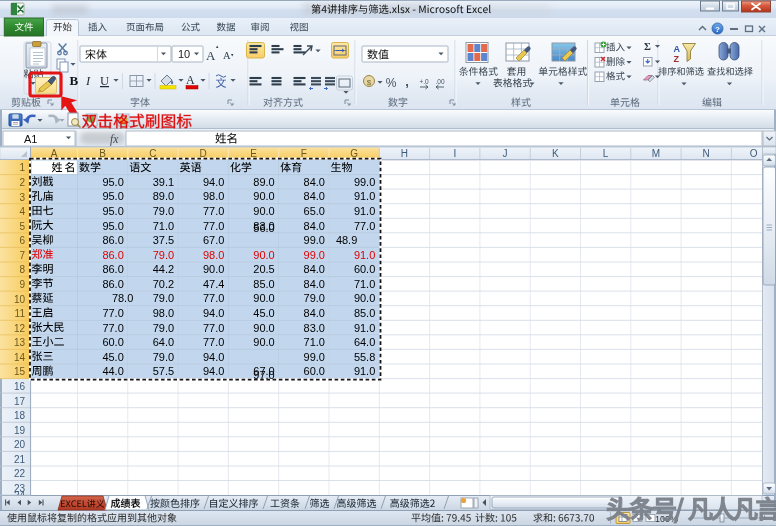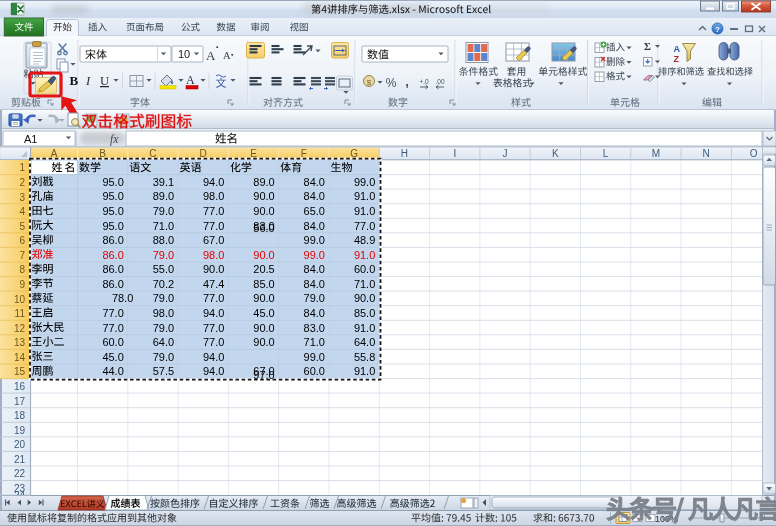--- a/index.html
+++ b/index.html
@@ -1067,33 +1067,33 @@
 <div class="n" style="left:228.4px;top:204.9px;width:46.3px">90.0</div>
 <div class="n" style="left:278.7px;top:204.9px;width:46.3px">65.0</div>
 <div class="n" style="left:329.0px;top:204.9px;width:46.3px">91.0</div>
 <div class="n" style="left:77.5px;top:219.5px;width:46.3px">95.0</div>
 <div class="n" style="left:127.8px;top:219.5px;width:46.3px">71.0</div>
 <div class="n" style="left:178.1px;top:219.5px;width:46.3px">77.0</div>
 <div class="n" style="left:228.4px;top:219.5px;width:46.3px">83.0</div>
 <div class="n" style="left:278.7px;top:219.5px;width:46.3px">84.0</div>
 <div class="n" style="left:329.0px;top:219.5px;width:46.3px">77.0</div>
 <div class="n" style="left:77.5px;top:234.0px;width:46.3px">86.0</div>
-<div class="n" style="left:127.8px;top:234.0px;width:46.3px">88.0</div>
+<div class="n" style="left:127.8px;top:234.0px;width:46.3px">37.5</div>
 <div class="n" style="left:178.1px;top:234.0px;width:46.3px">67.0</div>
 <div class="n" style="left:228.4px;top:222px;width:46.3px">56.0</div>
 <div class="n" style="left:278.7px;top:234.0px;width:46.3px">99.0</div>
-<div class="n" style="left:329.0px;top:234.0px;width:46.3px">48.9</div>
+<div class="n" style="left:311px;top:234.0px;width:46.3px">48.9</div>
 <div class="nr" style="left:77.5px;top:248.6px;width:46.3px">86.0</div>
 <div class="nr" style="left:127.8px;top:248.6px;width:46.3px">79.0</div>
 <div class="nr" style="left:178.1px;top:248.6px;width:46.3px">98.0</div>
 <div class="nr" style="left:228.4px;top:248.6px;width:46.3px">90.0</div>
 <div class="nr" style="left:278.7px;top:248.6px;width:46.3px">99.0</div>
 <div class="nr" style="left:329.0px;top:248.6px;width:46.3px">91.0</div>
 <div class="n" style="left:77.5px;top:263.2px;width:46.3px">86.0</div>
-<div class="n" style="left:127.8px;top:263.2px;width:46.3px">55.0</div>
+<div class="n" style="left:127.8px;top:263.2px;width:46.3px">44.2</div>
 <div class="n" style="left:178.1px;top:263.2px;width:46.3px">90.0</div>
 <div class="n" style="left:228.4px;top:263.2px;width:46.3px">20.5</div>
 <div class="n" style="left:278.7px;top:263.2px;width:46.3px">84.0</div>
 <div class="n" style="left:329.0px;top:263.2px;width:46.3px">60.0</div>
 <div class="n" style="left:77.5px;top:277.8px;width:46.3px">86.0</div>
 <div class="n" style="left:127.8px;top:277.8px;width:46.3px">70.2</div>
 <div class="n" style="left:178.1px;top:277.8px;width:46.3px">47.4</div>
 <div class="n" style="left:228.4px;top:277.8px;width:46.3px">85.0</div>
 <div class="n" style="left:278.7px;top:277.8px;width:46.3px">84.0</div>
 <div class="n" style="left:329.0px;top:277.8px;width:46.3px">71.0</div>

